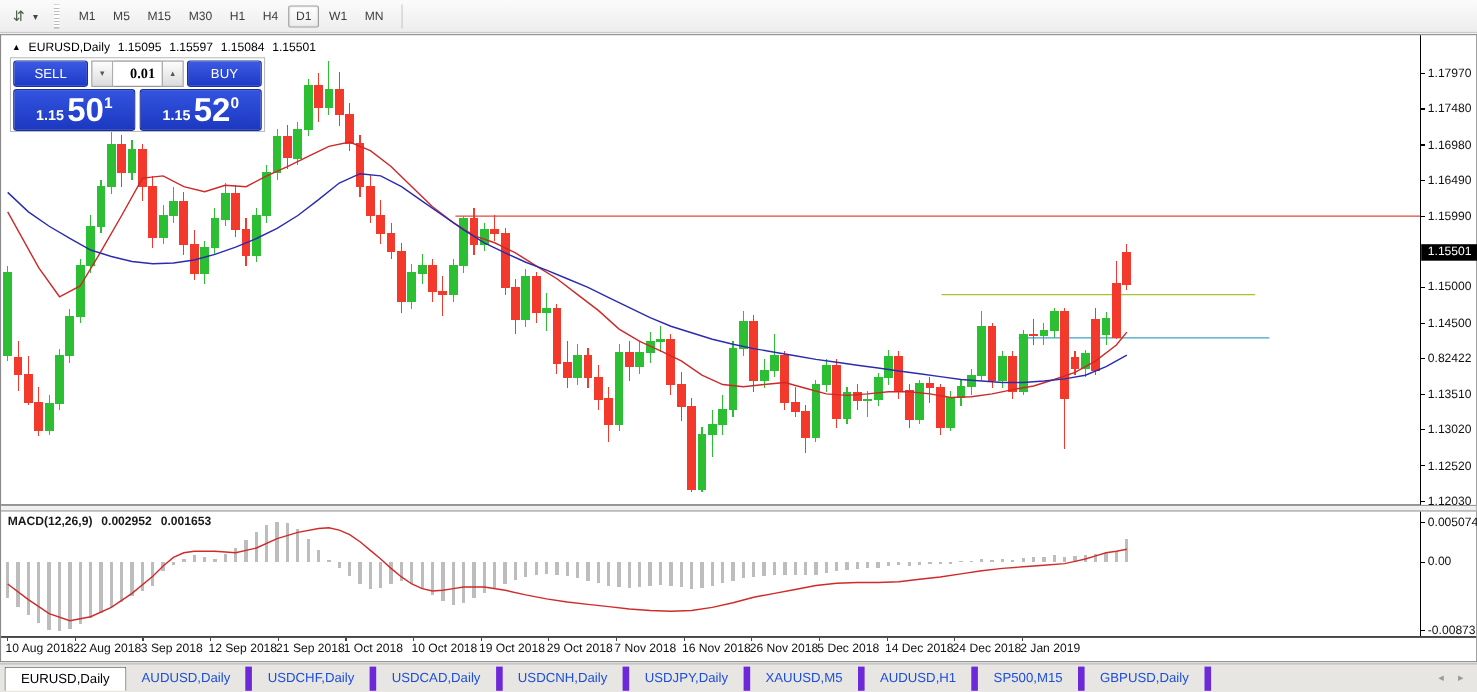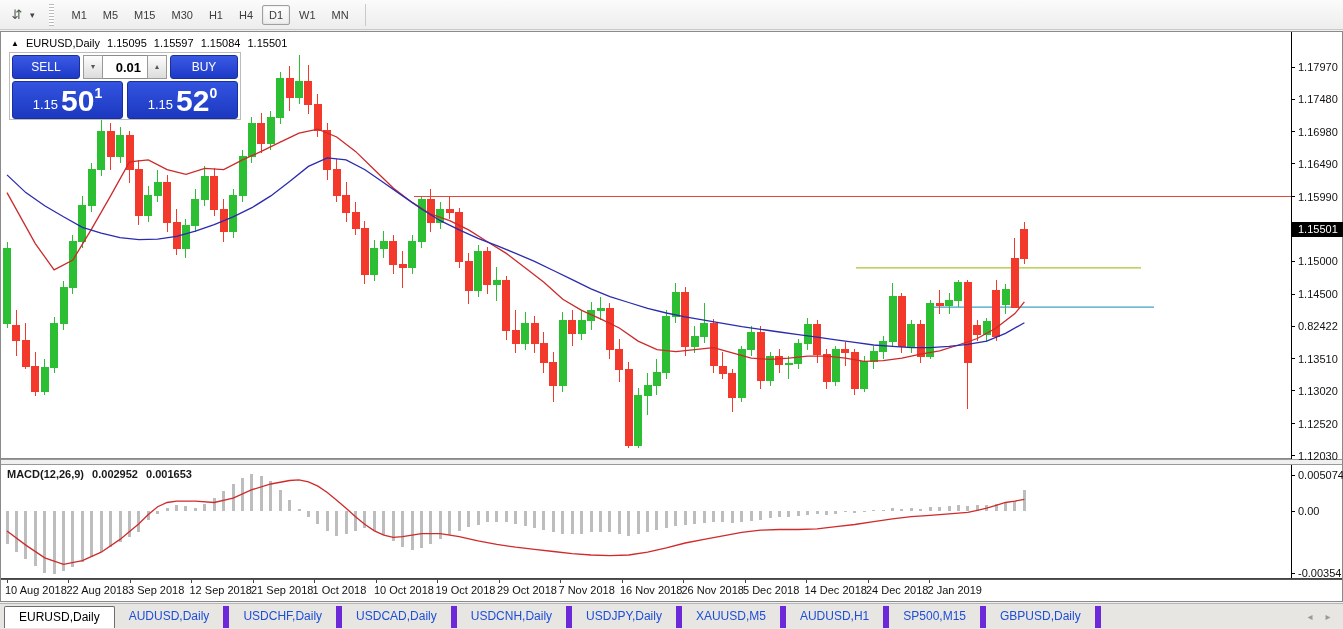--- a/index.html
+++ b/index.html
@@ -37,28 +37,28 @@
     background:rgba(255,255,255,0.92); border:1px solid #bcbcbc; padding:2px; }
   #oc-row1 { display:flex; height:24px; }
   .oc-btn { width:76px; height:24px; color:#fff; font-size:12px; text-align:center;
     line-height:23px; background:linear-gradient(#3b5ae4,#1d3ac6); border:1px solid #1a2f9e;
     border-radius:3px; cursor:pointer; }
   #oc-vol-group { display:flex; flex:1; margin:0 3px; }
   .oc-spin { width:20px; height:24px; background:linear-gradient(#fdfdfd,#dcdcdc);
     border:1px solid #9a9a9a; color:#555; font-size:8px; text-align:center; line-height:22px; cursor:pointer; }
   #oc-volume { flex:1; width:44px; height:24px; border:1px solid #8a8a8a; border-left:none;
     border-right:none; text-align:right; padding-right:6px; font-size:13px; font-weight:bold;
-    font-family:Liberation Sans, sans-serif; }
+    font-family:Liberation Serif, serif; }
   #oc-row2 { display:flex; margin-top:2px; }
   .oc-price { height:38px; color:#fff; background:linear-gradient(#3354e0,#1c38c0);
     border:1px solid #1a2f9e; border-radius:3px; display:flex; align-items:flex-end;
     justify-content:center; padding-bottom:3px; }
   #oc-sell-price { width:111px; margin-right:4px; }
   #oc-buy-price { width:111px; }
-  .oc-small { font-size:13px; font-weight:normal; margin-right:3px; margin-bottom:3px;text-align:center; }
+  .oc-small { font-size:13px; font-weight:bold; margin-right:3px; margin-bottom:3px;text-align:center; }
   .oc-big { font-size:30px; font-weight:bold; line-height:28px; }
   .oc-sup { font-size:14px; font-weight:bold; margin-bottom:14px; }
 
   
   .price-label, .macd-label-tick { position:absolute; left:1297px; font-size:11px; color:#111; }
   #cur-price-tag { position:absolute; left:1291px; width:52px; height:15px; background:#000;
     color:#fff; font-size:11px; text-align:left; padding-left:6px; line-height:15px; }
   .date-label { position:absolute; font-size:11px; color:#111; top:552px; white-space:nowrap; }
 
   
@@ -763,21 +763,21 @@
         <div class="price-label" style="top: 288.063px;">0.82422</div>
         <div class="price-label" style="top: 320.773px;">1.13510</div>
         <div class="price-label" style="top: 352.829px;">1.13020</div>
         <div class="price-label" style="top: 385.539px;">1.12520</div>
         <div class="price-label" style="top: 417.595px;">1.12030</div>
       </div>
     <div id="cur-price-tag" style="top: 189.522px;">1.15501</div>
     <div id="macd-tick-labels">
         <div class="macd-label-tick" style="top: 436.964px;">0.005074</div>
         <div class="macd-label-tick" style="top: 473px;">0.00</div>
-        <div class="macd-label-tick" style="top: 535px;">-0.00354</div>
+        <div class="macd-label-tick" style="top: 535px;">-0.00873</div>
       </div>
     <div id="date-labels">
         <div class="date-label" style="left: 4px;">10 Aug 2018</div>
         <div class="date-label" style="left: 65.5px;">22 Aug 2018</div>
         <div class="date-label" style="left: 127px;">3 Sep 2018</div>
         <div class="date-label" style="left: 188.5px;">12 Sep 2018</div>
         <div class="date-label" style="left: 250px;">21 Sep 2018</div>
         <div class="date-label" style="left: 311.5px;">1 Oct 2018</div>
         <div class="date-label" style="left: 373px;">10 Oct 2018</div>
         <div class="date-label" style="left: 434.5px;">19 Oct 2018</div>

